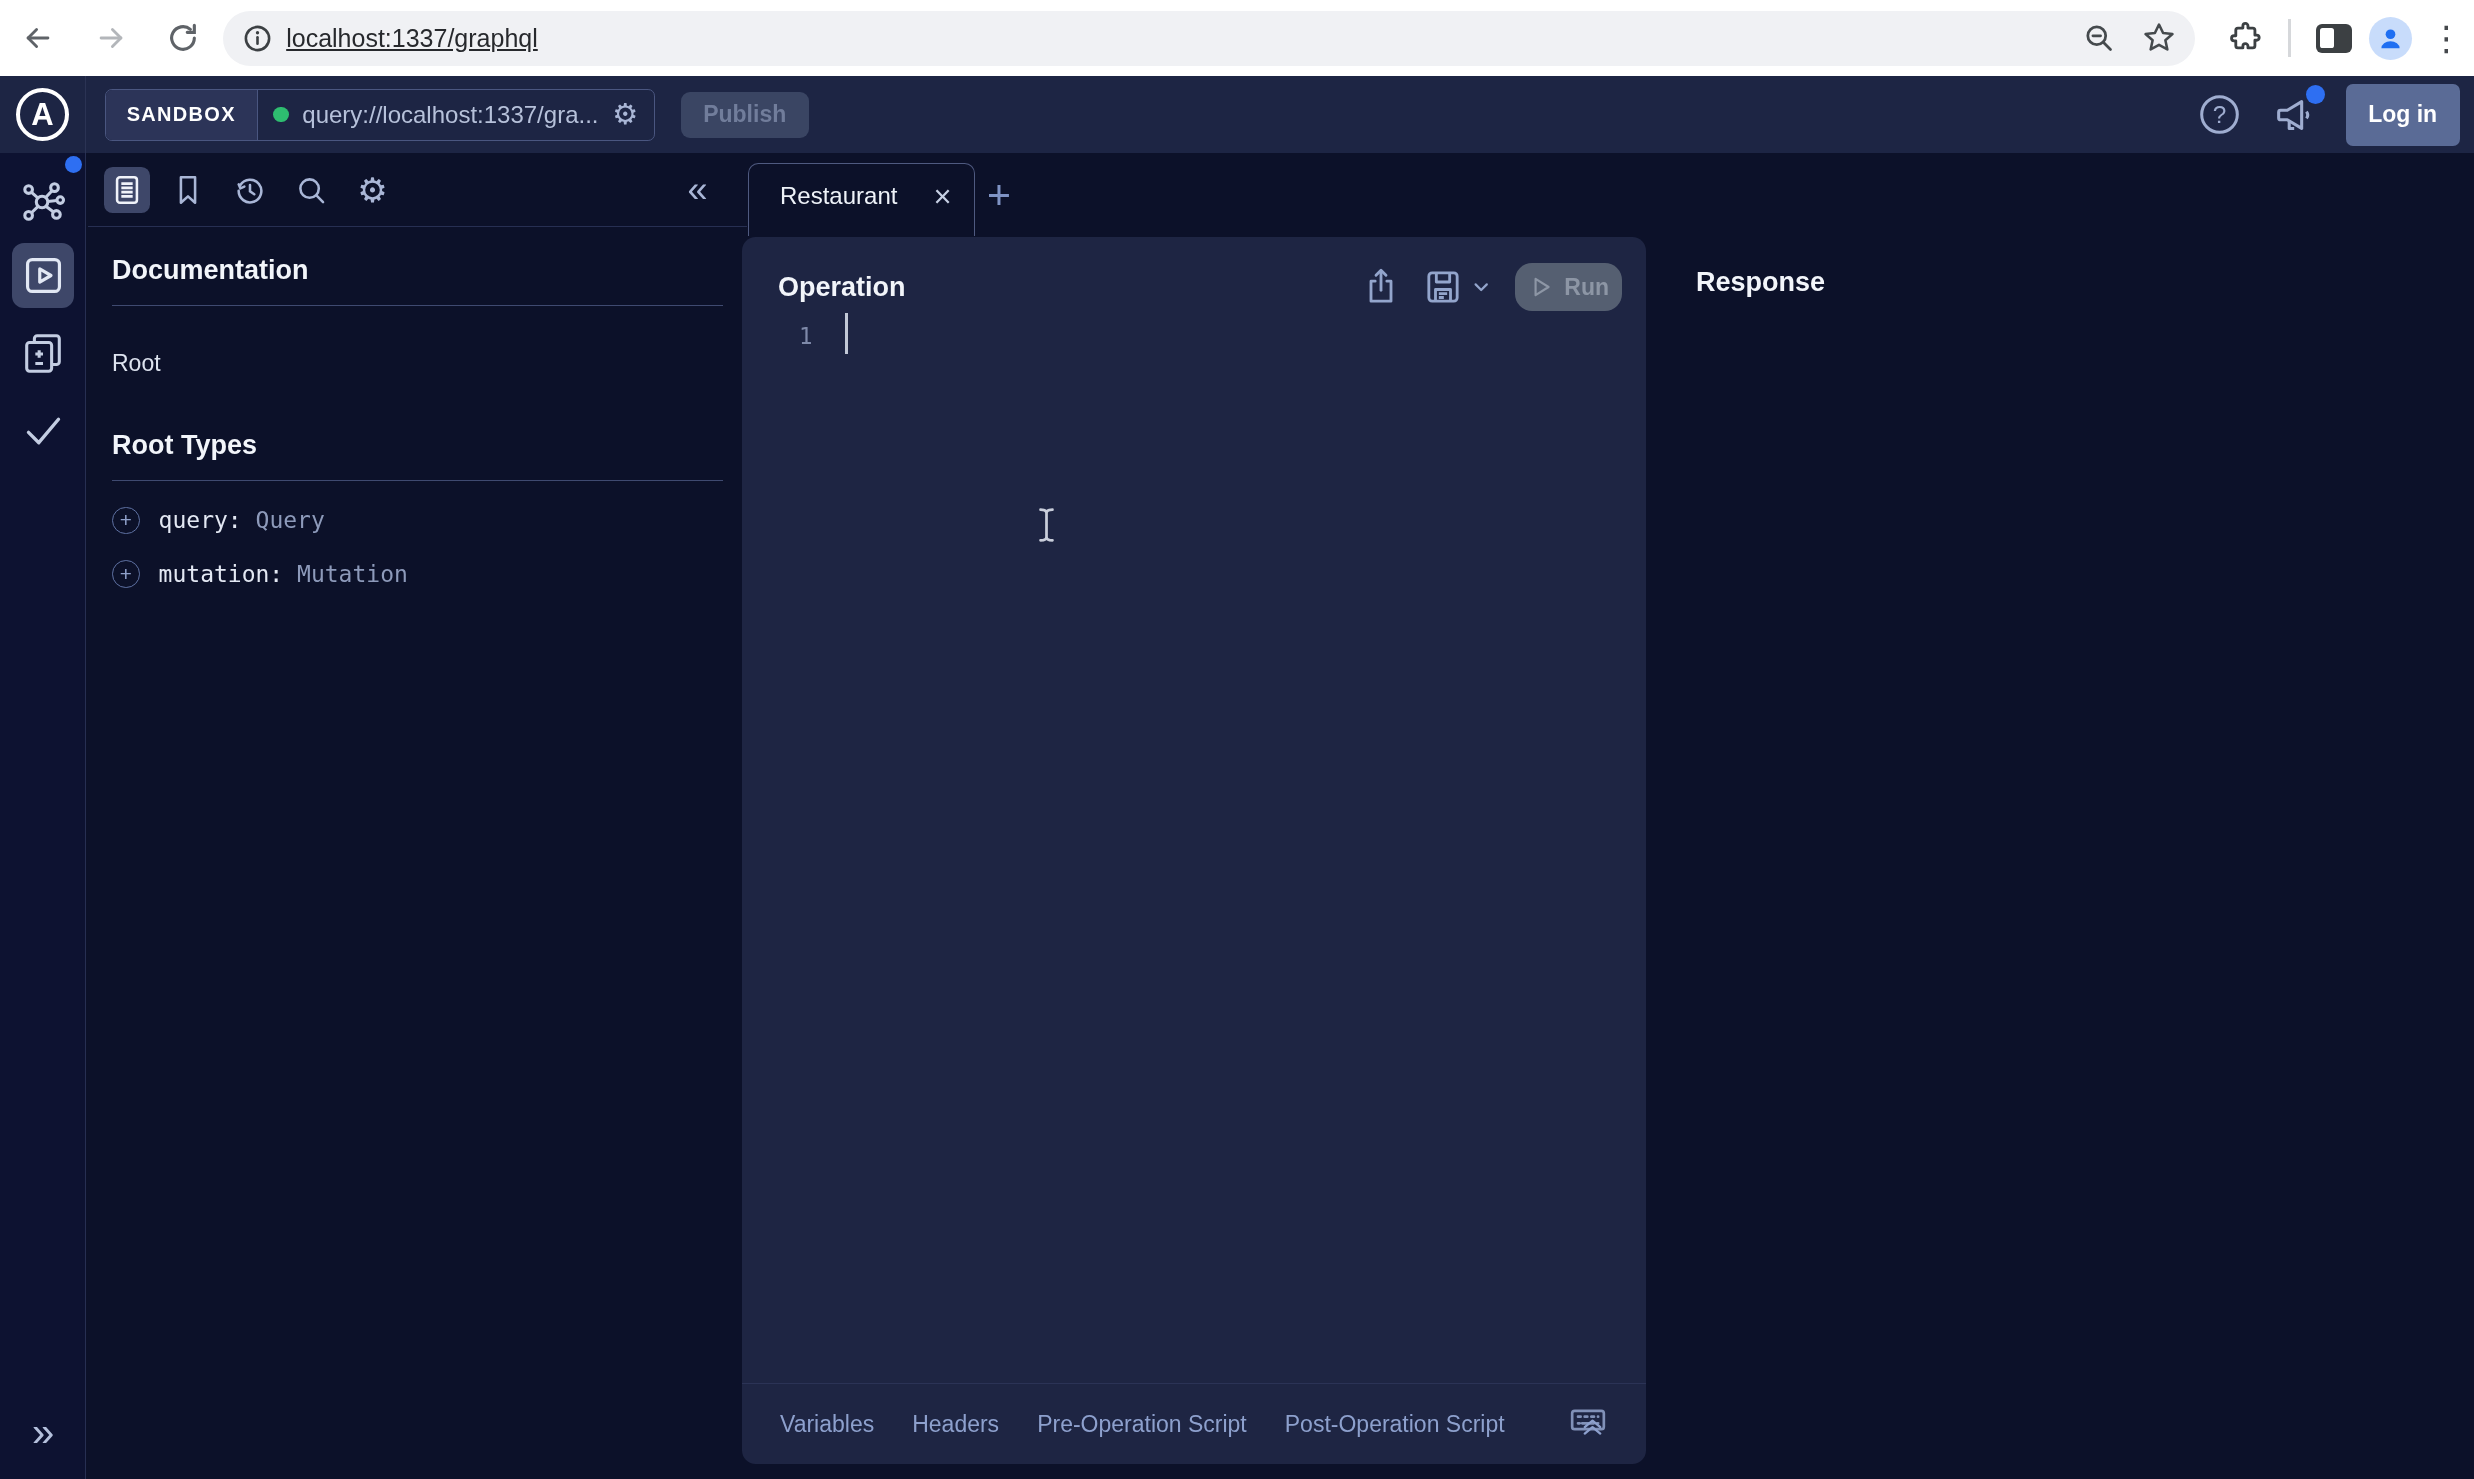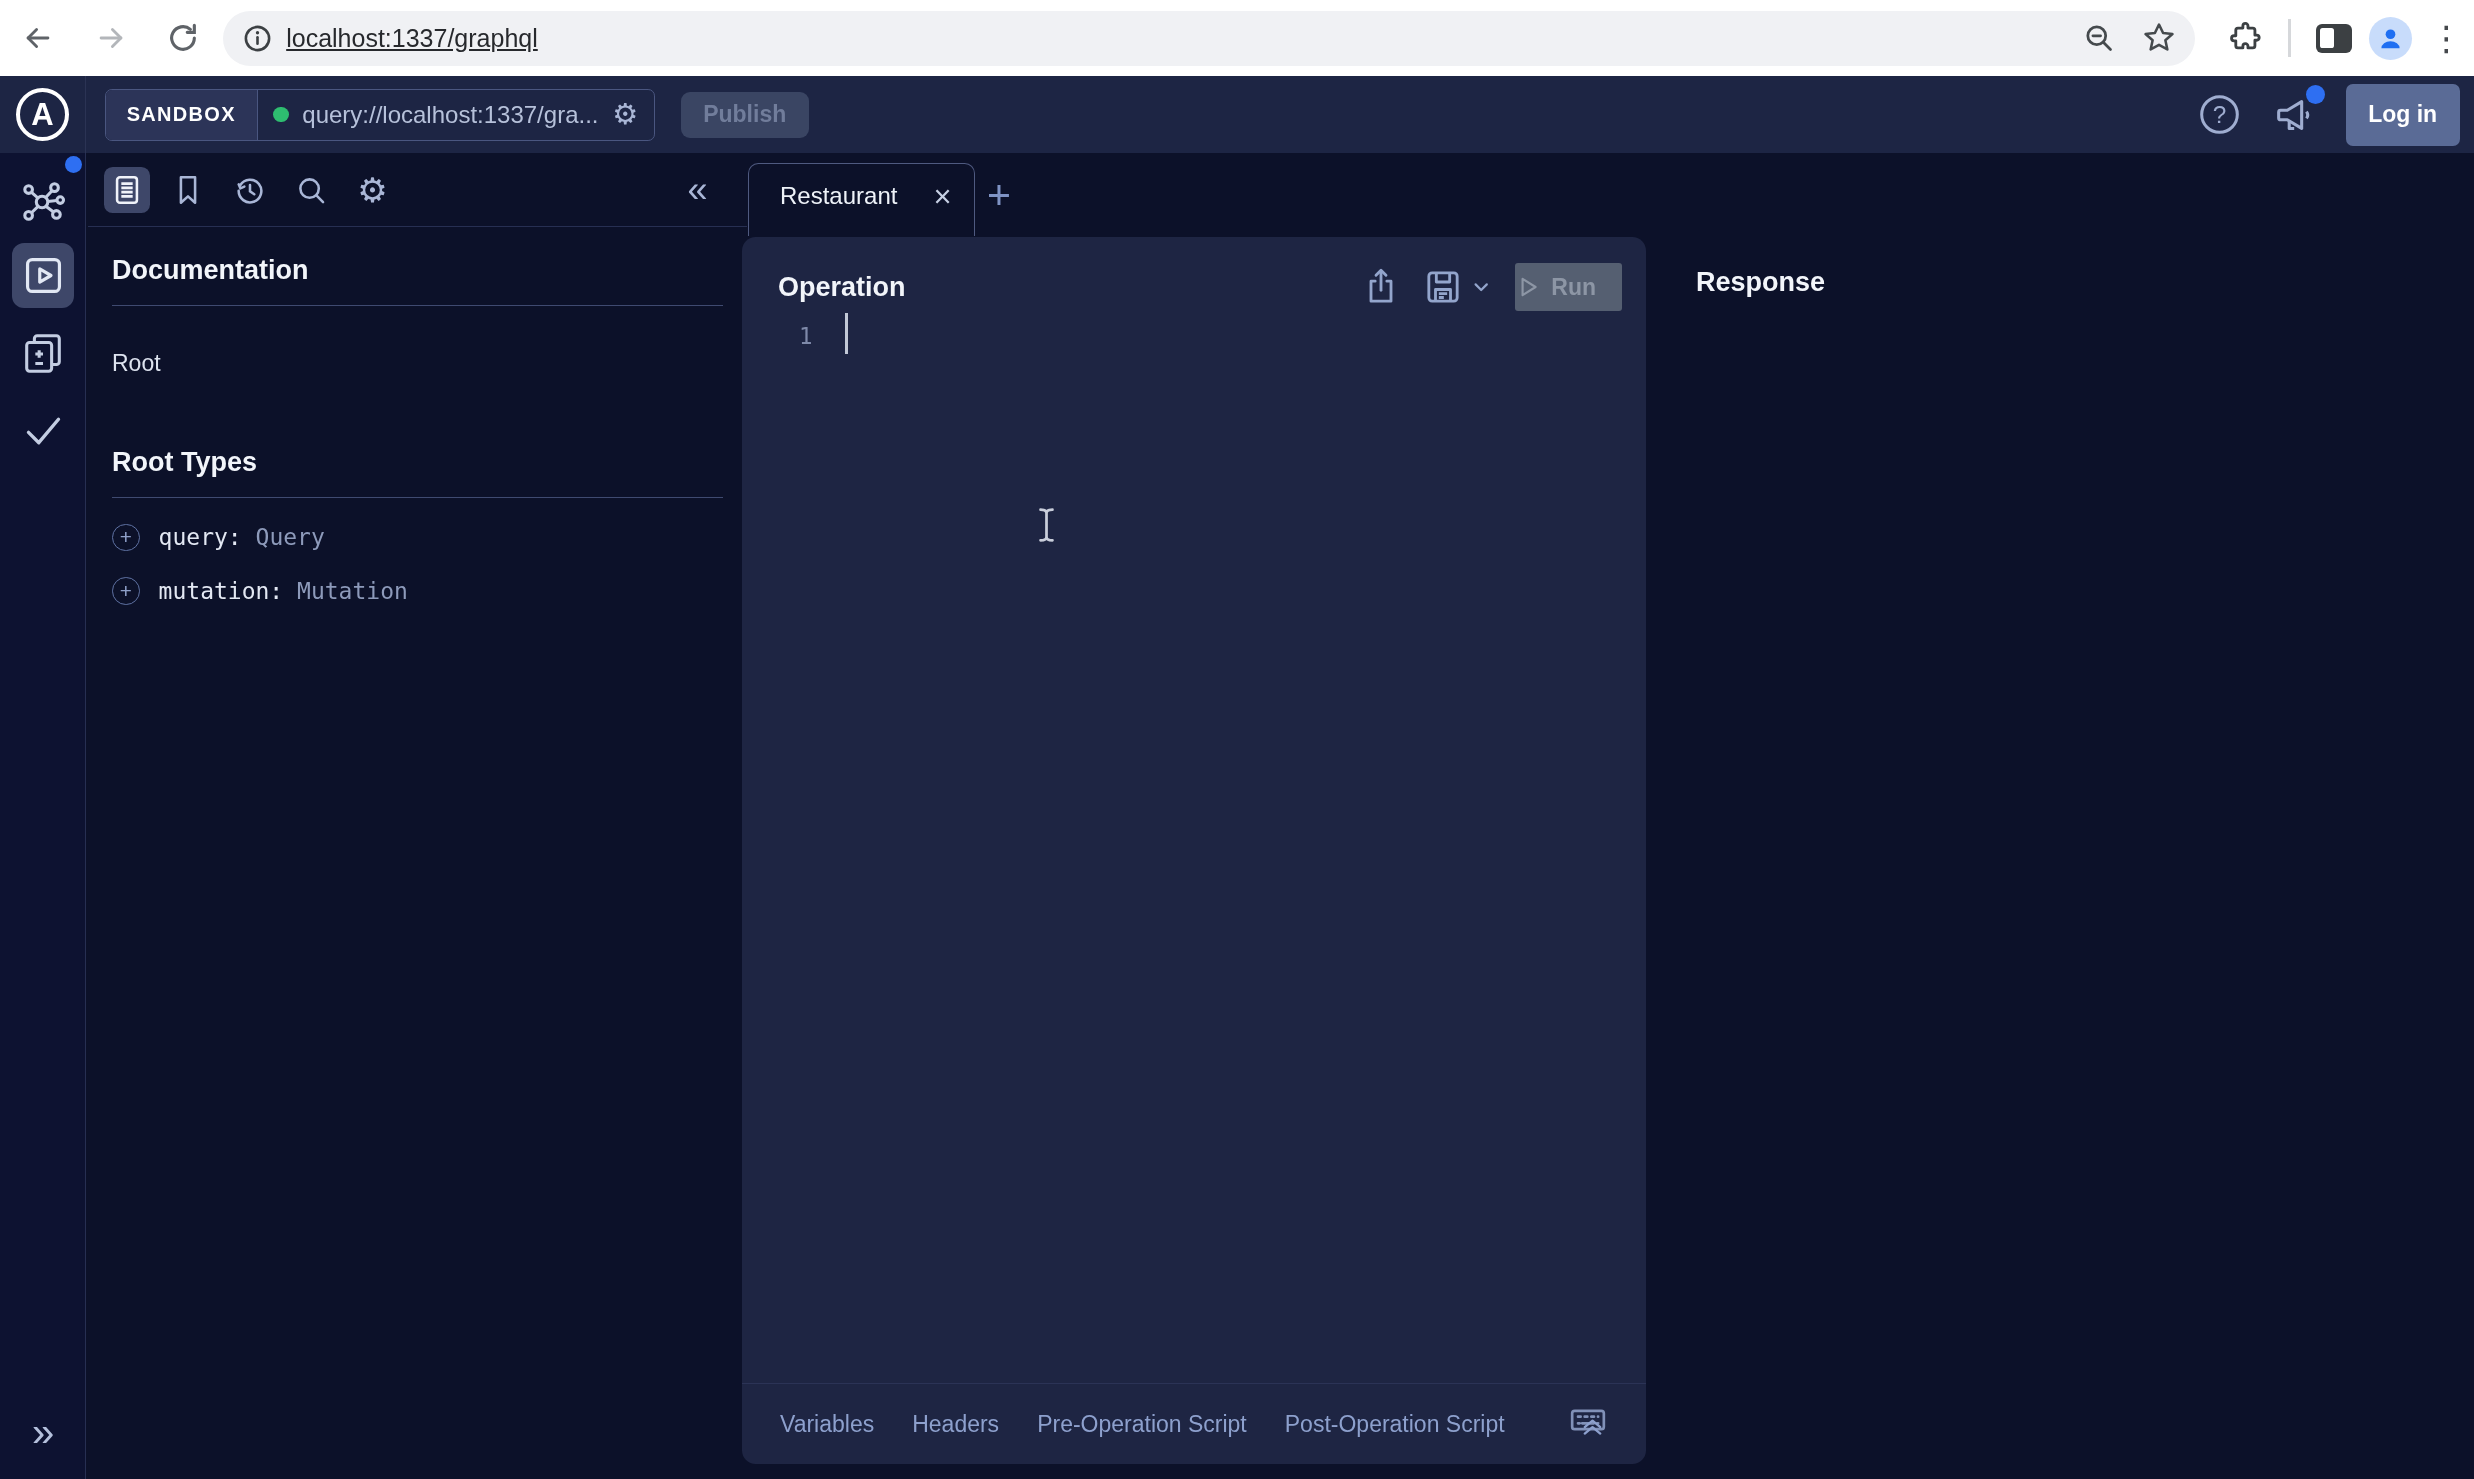--- a/index.html
+++ b/index.html
@@ -87,21 +87,21 @@
   .docs-toolbar {
     height:74px; border-bottom:1.7px solid #272f52; display:flex; align-items:center; padding:0 15.5px;
   }
   .tool-btn { width:46px; height:46px; margin-right:15.5px; display:flex; align-items:center; justify-content:center; color:#a9b6d6; border-radius:8.6px; }
   .tool-btn.active { background:#3e4769; color:#f0f3fa; }
   .docs-collapse { margin-left:auto; margin-right:24px; font-size:36px; color:#a9b6d6; }
   .docs-content { padding:27.6px 24px 0 24px; }
   .docs-h2 { font-size:27px; font-weight:bold; color:#f2f5fa; }
   .docs-hr { border:none; border-top:1.7px solid #3f4a70; margin:19px 0 0 0; }
   .root-link { font-size:23px; color:#dde3ef; margin-top:44px; }
-  .root-types-title { margin-top:70px; }
+  .root-types-title { margin-top:53px; }
   .type-row { display:flex; align-items:center; margin-top:26px; gap:19px; }
   .circle-plus {
     width:27.6px; height:27.6px; border:1.7px solid #5f72a3; border-radius:50%;
     color:#8fa0c9; font-size:20.7px; display:flex; align-items:center; justify-content:center; flex:0 0 auto;
   }
   .type-code { font-family:"DejaVu Sans Mono", monospace; font-size:23px; color:#e3e8f3; }
   .type-name { color:#8d9aba; }
 
   
   .tab {
@@ -116,22 +116,22 @@
   
   .editor-panel {
     position:absolute; left:742px; top:84px; width:904px; height:1227px;
     background:#1e2543; border-radius:13.8px;
   }
   .editor-header { display:flex; align-items:center; padding:26px 24px 0 36px; }
   .panel-title { font-size:27px; font-weight:bold; color:#f2f5fa; }
   .editor-actions { margin-left:auto; display:flex; align-items:center; gap:22.4px; color:#93a5cc; }
   .save-group { display:flex; align-items:center; gap:6.9px; }
   .run-btn {
-    width:107px; height:48px; background:#555f71; border-radius:3px;
-    display:flex; align-items:center; justify-content:flex-start; gap:10.3px;
+    width:107px; height:48px; background:#555f71; border-radius:17px;
+    display:flex; align-items:center; justify-content:center; gap:10.3px;
     color:#8d96a5; font-size:23px; font-weight:bold;
   }
   .code-area { position:relative; height:982px; }
   .line-no { position:absolute; left:57px; top:12px; font-family:"DejaVu Sans Mono", monospace; font-size:22.4px; color:#7e89a9; }
   .caret { position:absolute; left:103px; top:1.7px; width:3.4px; height:41px; background:#c2c8d6; }
   .kbd-shortcuts { position:absolute; right:38px; bottom:24px; color:#8191b8; }
   .editor-footer {
     position:absolute; left:0; right:0; bottom:0; height:81px;
     border-top:1.7px solid #2b3356; display:flex; align-items:center; padding:0 38px; gap:38px;
   }

